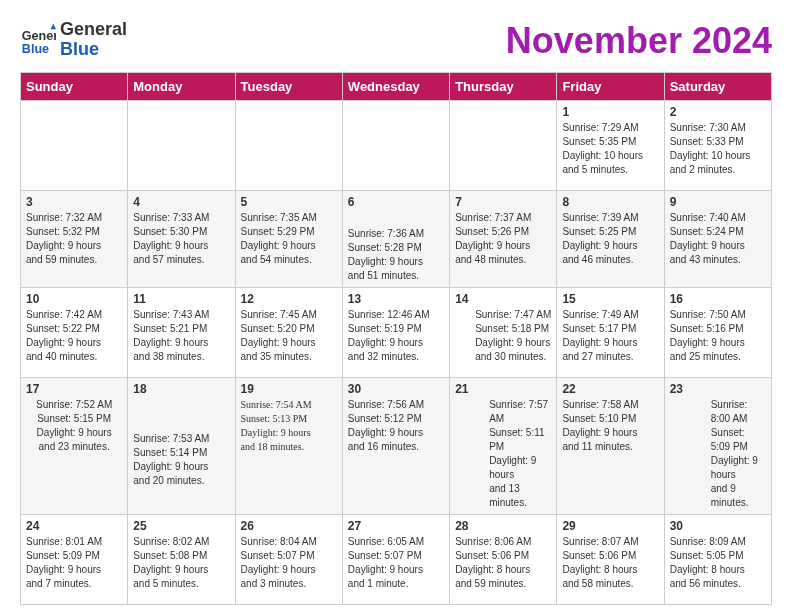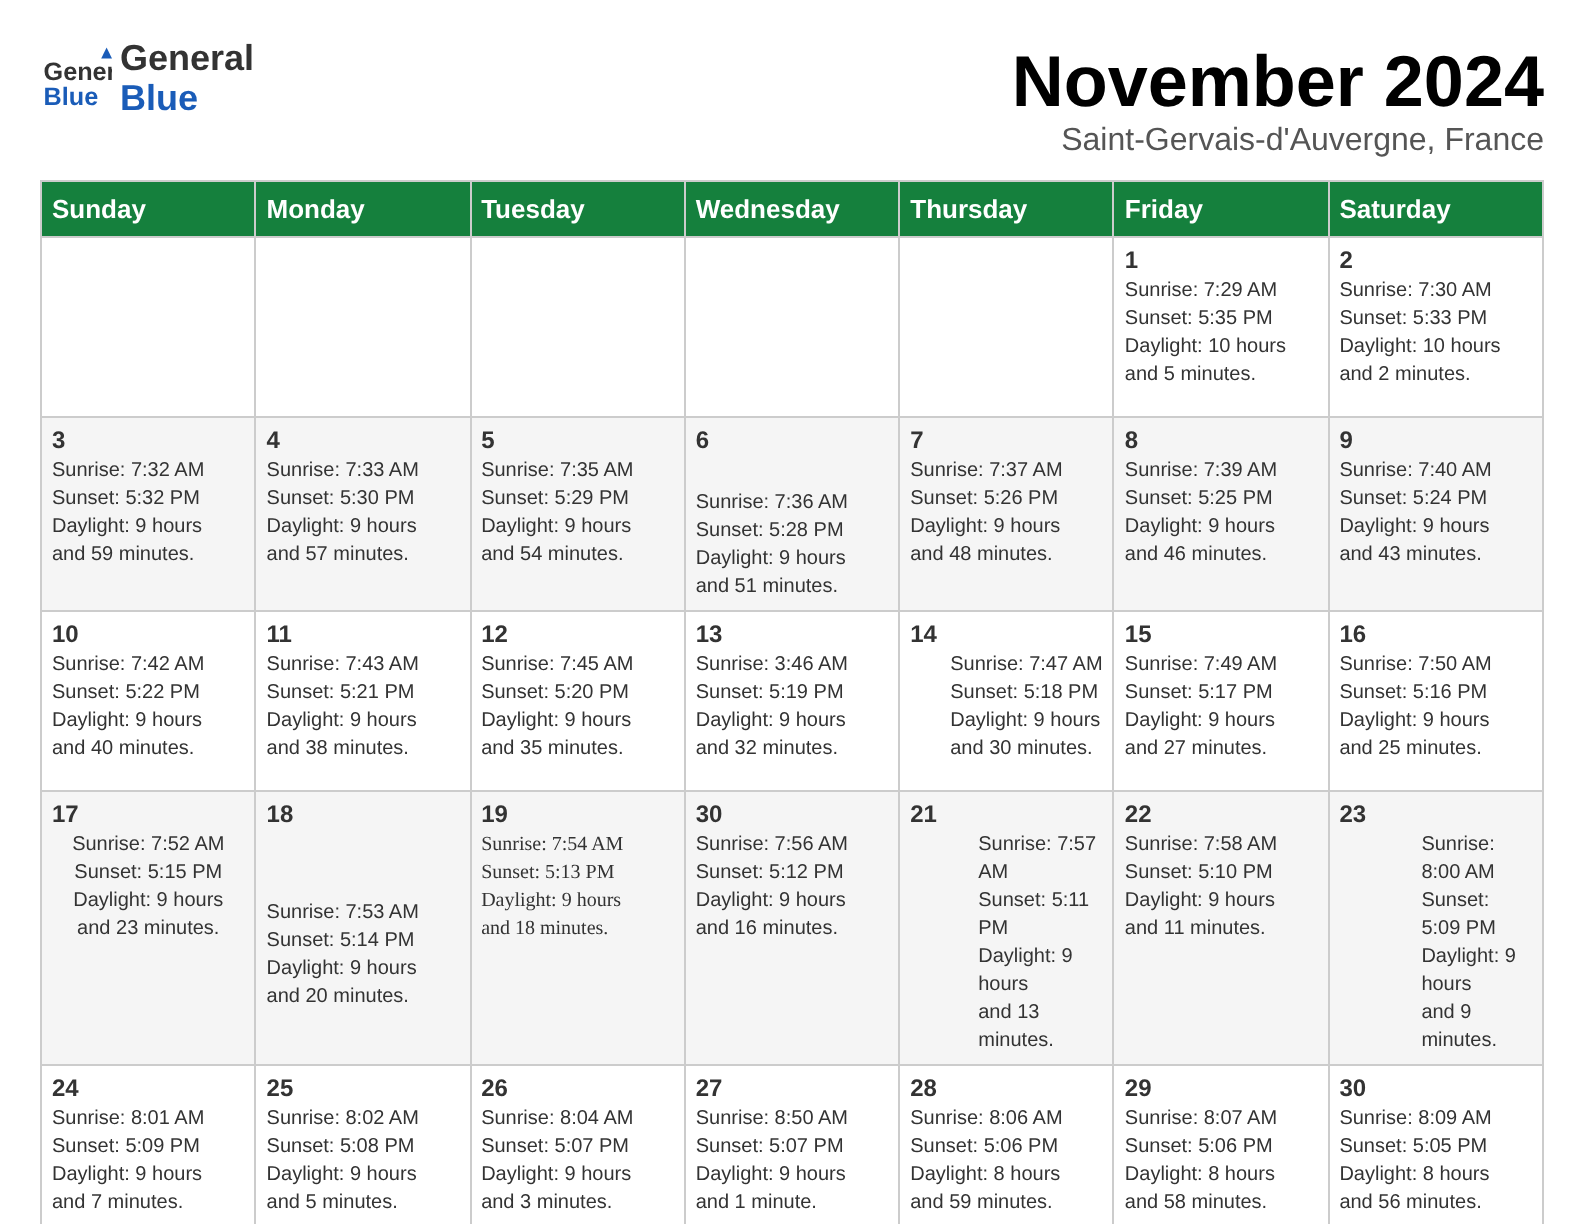--- a/index.html
+++ b/index.html
@@ -33,33 +33,33 @@
     .logo-icon {
       width: 36px;
       height: 36px;
     }
     .title-area {
       text-align: right;
     }
     .month-title {
       font-size: 36px;
       font-weight: bold;
-      color: #000000;
+      color: #a21caf;
     }
     .subtitle {
       font-size: 16px;
       color: #555;
     }
     table {
       width: 100%;
       border-collapse: collapse;
       table-layout: fixed;
     }
     thead tr th {
-      background-color: #15803d;
+      background-color: #be185d;
       color: #fff;
       font-size: 13px;
       font-weight: bold;
       padding: 6px 5px;
       text-align: left;
       border: 1px solid #ccc;
     }
     tbody tr td {
       vertical-align: top;
       border: 1px solid #ccc;
@@ -96,21 +96,20 @@
       <text x="2" y="34" font-size="14" font-weight="bold" fill="#1a5cb8">Blue</text>
       <polygon points="34,8 40,8 37,2" fill="#1a5cb8"></polygon>
     </svg>
     <div class="logo-text">
       <span>General</span>
       <span style="color:#1a5cb8;">Blue</span>
     </div>
   </div>
   <div class="title-area">
     <div class="month-title">November 2024</div>
-    <div class="subtitle">Saint-Gervais-d'Auvergne, France</div>
   </div>
 </div>
 
 <table>
   <thead>
     <tr>
     <th>Sunday</th>
         <th>Monday</th>
         <th>Tuesday</th>
         <th>Wednesday</th>
@@ -209,21 +208,21 @@
         </td>
         <td>
           <div class="day-number">12</div>
           <div class="day-info" style="white-space: pre-line;">Sunrise: 7:45 AM
 Sunset: 5:20 PM
 Daylight: 9 hours
 and 35 minutes.</div>
         </td>
         <td>
           <div class="day-number">13</div>
-          <div class="day-info" style="white-space: pre-line;">Sunrise: 3:46 AM
+          <div class="day-info" style="white-space: pre-line;">Sunrise: 12:46 AM
 Sunset: 5:19 PM
 Daylight: 9 hours
 and 32 minutes.</div>
         </td>
         <td>
           <div class="day-number">14</div>
           <div class="day-info" style="white-space: pre-line; margin-left: 20px;">Sunrise: 7:47 AM
 Sunset: 5:18 PM
 Daylight: 9 hours
 and 30 minutes.</div>
@@ -311,21 +310,21 @@
         </td>
         <td>
           <div class="day-number">26</div>
           <div class="day-info" style="white-space: pre-line;">Sunrise: 8:04 AM
 Sunset: 5:07 PM
 Daylight: 9 hours
 and 3 minutes.</div>
         </td>
         <td>
           <div class="day-number">27</div>
-          <div class="day-info" style="white-space: pre-line;">Sunrise: 8:50 AM
+          <div class="day-info" style="white-space: pre-line;">Sunrise: 6:05 AM
 Sunset: 5:07 PM
 Daylight: 9 hours
 and 1 minute.</div>
         </td>
         <td>
           <div class="day-number">28</div>
           <div class="day-info" style="white-space: pre-line;">Sunrise: 8:06 AM
 Sunset: 5:06 PM
 Daylight: 8 hours
 and 59 minutes.</div>

